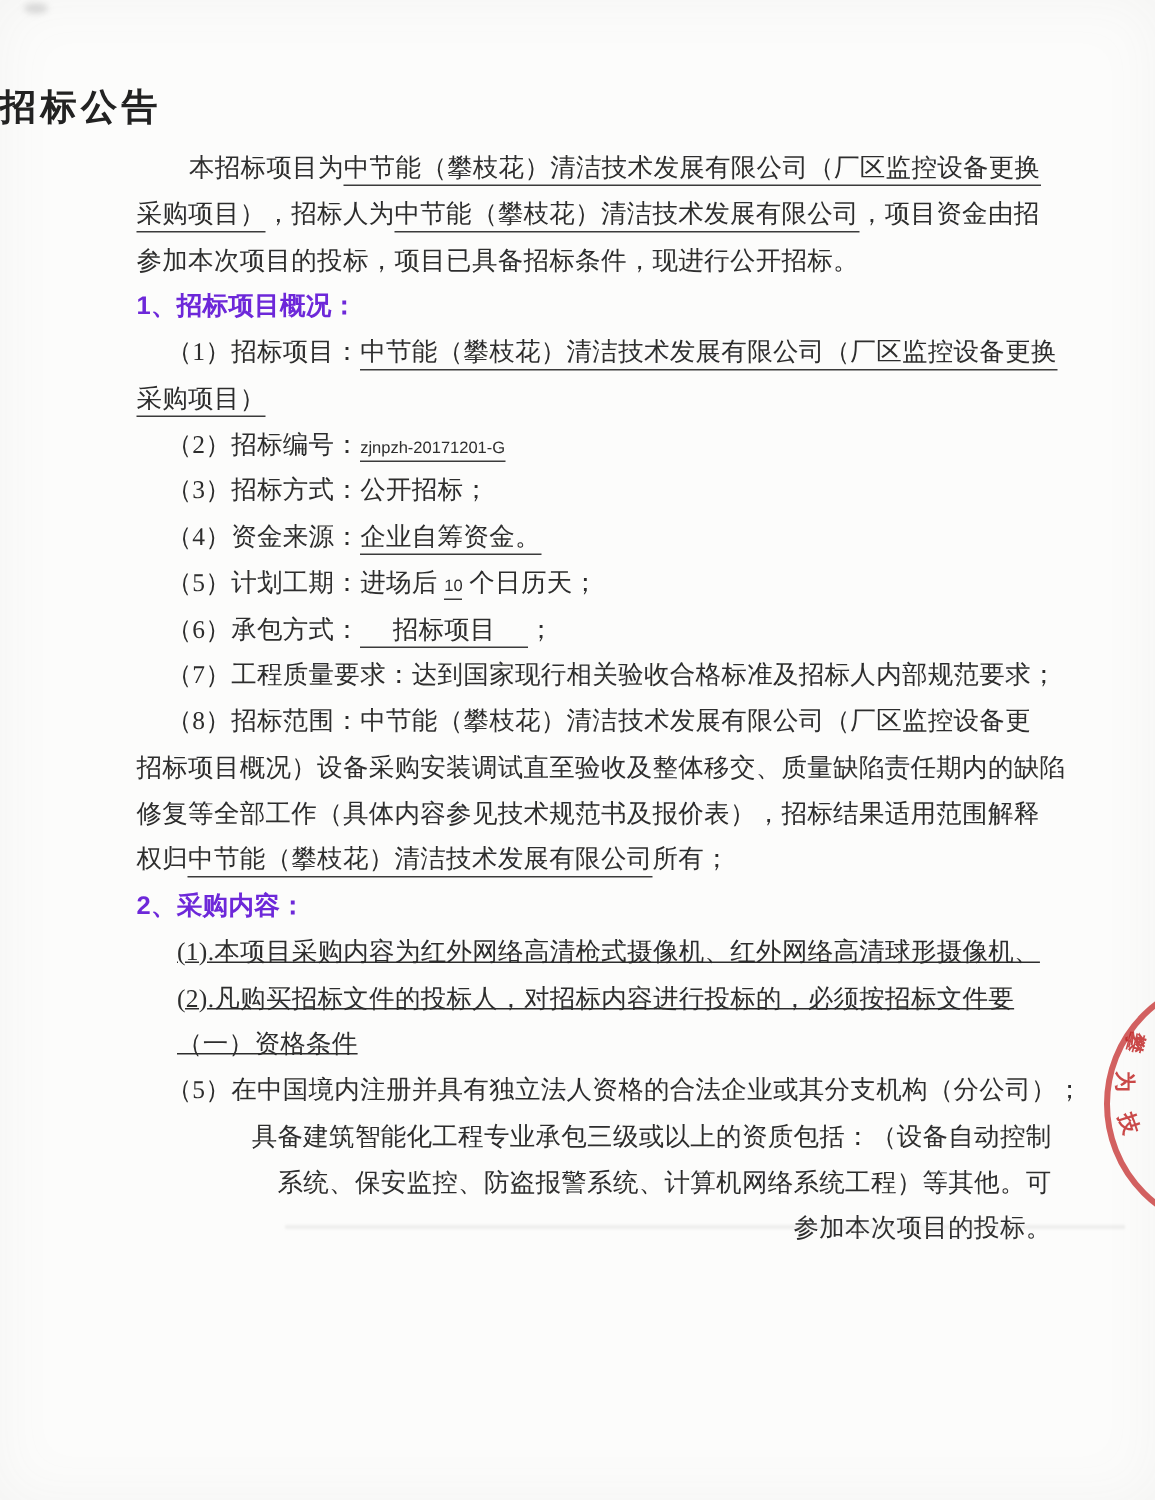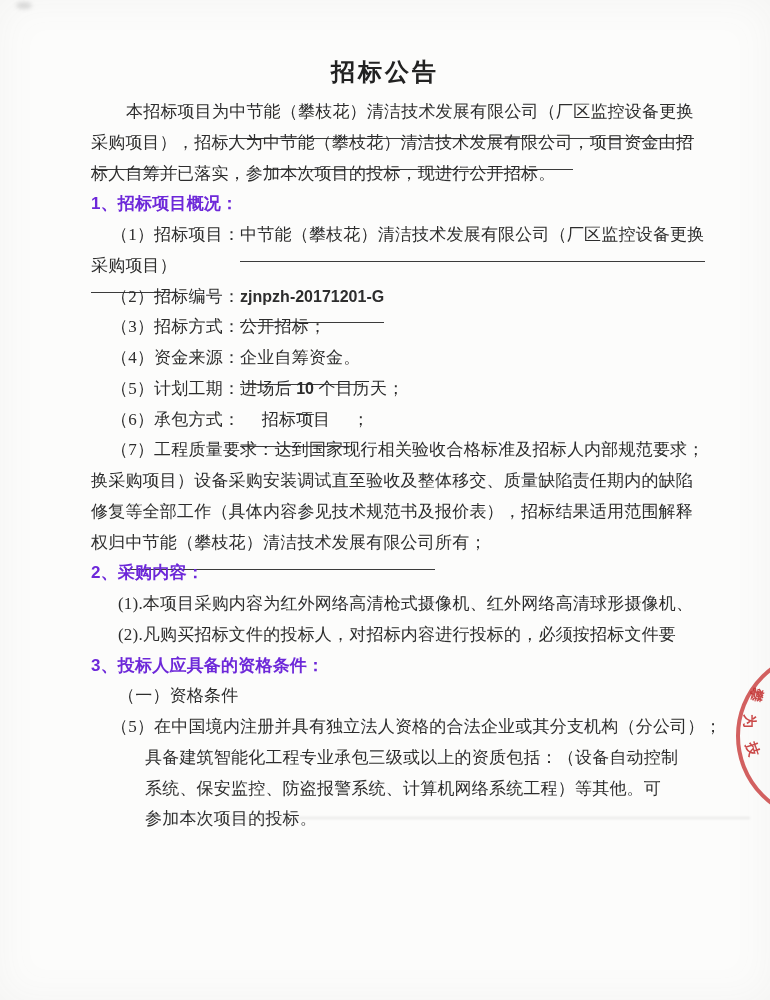--- a/index.html
+++ b/index.html
@@ -3,37 +3,37 @@
 <meta charset="utf-8">
 <style>
   html,body{margin:0;padding:0;}
   body{width:770px;height:1000px;overflow:hidden;background:#fcfcfb;}
   .page{
     position:relative;width:770px;height:1000px;background:#fcfcfb;overflow:hidden;
     font-family:"Liberation Serif",serif;color:#2d2d2d;
     box-shadow:inset 0 0 40px rgba(120,120,120,0.06);
   }
   .title{
-    margin:0;padding-top:56px;text-align:center;
+    margin:0;padding-top:56px;
     font-family:"Liberation Sans",sans-serif;
     font-size:24px;line-height:32px;font-weight:700;letter-spacing:3px;color:#222;
   }
   .lines{margin:9px 0 0 91px;width:610px;}
   .line{
     height:30.75px;line-height:30.75px;white-space:nowrap;
     font-size:17px;letter-spacing:0.2px;
   }
   .ind-1{padding-left:20px;}
-  .ind-2{padding-left:27px;}
+  .ind-2{padding-left:27px;text-decoration:underline;}
   .ind-3{padding-left:35px;}
-  .ind-4{padding-left:54px;}
+  .ind-4{padding-left:54px;text-align:right;}
   .sg{}
-  .u{border-bottom:1.5px solid #3b3b3b;padding-bottom:17px;}
+  .u{border-bottom:1.5px solid #3b3b3b;padding-bottom:2px;}
   .b{font-weight:700;}
-  .latin{font-family:"Liberation Sans",sans-serif;font-size:16px;font-weight:700;letter-spacing:0;}
+  .latin{font-family:"Liberation Sans",sans-serif;font-size:11px;font-weight:400;letter-spacing:0;}
   .hd .sg{font-family:"Liberation Sans",sans-serif;font-weight:700;color:#6d28d9;}
   .smudge{
     position:absolute;left:16px;top:2px;width:16px;height:7px;
     background:#bdbdbd;border-radius:50%;filter:blur(2px);opacity:.55;
   }
   .streak{
     position:absolute;left:190px;top:817px;width:560px;height:2px;
     background:rgba(170,170,170,.22);filter:blur(1px);
   }
   .stamp{
@@ -50,37 +50,37 @@
 </style>
 </head>
 <body>
 
 <div class="page">
   <div class="smudge"></div>
   <h1 class="title">招标公告</h1>
   <div class="lines" id="lines-container">
       <div class="line ind-3"><span class="sg">本招标项目为</span><span class="sg u">中节能（攀枝花）清洁技术发展有限公司（厂区监控设备更换</span></div>
       <div class="line"><span class="sg u">采购项目）</span><span class="sg">，招标人为</span><span class="sg u">中节能（攀枝花）清洁技术发展有限公司</span><span class="sg">，项目资金由招</span></div>
-      <div class="line"><span class="sg">标人自筹并已落实，参加本次项目的投标，现进行公开招标。</span></div>
+      <div class="line"><span class="sg">参加本次项目的投标，项目已具备招标条件，现进行公开招标。</span></div>
       <div class="line hd"><span class="sg">1、招标项目概况：</span></div>
       <div class="line ind-1"><span class="sg">（1）招标项目：</span><span class="sg u">中节能（攀枝花）清洁技术发展有限公司（厂区监控设备更换</span></div>
       <div class="line"><span class="sg u">采购项目）</span></div>
       <div class="line ind-1"><span class="sg">（2）招标编号：</span><span class="sg u b latin">zjnpzh-20171201-G</span></div>
       <div class="line ind-1"><span class="sg">（3）招标方式：公开招标；</span></div>
       <div class="line ind-1"><span class="sg">（4）资金来源：</span><span class="sg u">企业自筹资金。 </span></div>
       <div class="line ind-1"><span class="sg">（5）计划工期：进场后 </span><span class="sg u b latin">10</span><span class="sg"> 个日历天；</span></div>
       <div class="line ind-1"><span class="sg">（6）承包方式：</span><span class="sg u">　 招标项目 　</span><span class="sg">；</span></div>
       <div class="line ind-1"><span class="sg">（7）工程质量要求：达到国家现行相关验收合格标准及招标人内部规范要求；</span></div>
-      <div class="line"><span class="sg">换采购项目）设备采购安装调试直至验收及整体移交、质量缺陷责任期内的缺陷</span></div>
+      <div class="line ind-1"><span class="sg">（8）招标范围：中节能（攀枝花）清洁技术发展有限公司（厂区监控设备更</span></div>
+      <div class="line"><span class="sg">招标项目概况）设备采购安装调试直至验收及整体移交、质量缺陷责任期内的缺陷</span></div>
       <div class="line"><span class="sg">修复等全部工作（具体内容参见技术规范书及报价表），招标结果适用范围解释</span></div>
       <div class="line"><span class="sg">权归</span><span class="sg u">中节能（攀枝花）清洁技术发展有限公司</span><span class="sg">所有；</span></div>
       <div class="line hd"><span class="sg">2、采购内容：</span></div>
       <div class="line ind-2"><span class="sg">(1).本项目采购内容为红外网络高清枪式摄像机、红外网络高清球形摄像机、</span></div>
       <div class="line ind-2"><span class="sg">(2).凡购买招标文件的投标人，对招标内容进行投标的，必须按招标文件要</span></div>
-      <div class="line hd"><span class="sg">3、投标人应具备的资格条件：</span></div>
       <div class="line ind-2"><span class="sg">（一）资格条件</span></div>
       <div class="line ind-1"><span class="sg">（5）在中国境内注册并具有独立法人资格的合法企业或其分支机构（分公司）；</span></div>
       <div class="line ind-4"><span class="sg">具备建筑智能化工程专业承包三级或以上的资质包括：（设备自动控制</span></div>
       <div class="line ind-4"><span class="sg">系统、保安监控、防盗报警系统、计算机网络系统工程）等其他。可</span></div>
       <div class="line ind-4"><span class="sg">参加本次项目的投标。</span></div>
     </div>
   <div class="streak"></div>
   <div class="stamp">
     <div class="stamp-ring"></div>
     <div id="stamp-chars">

